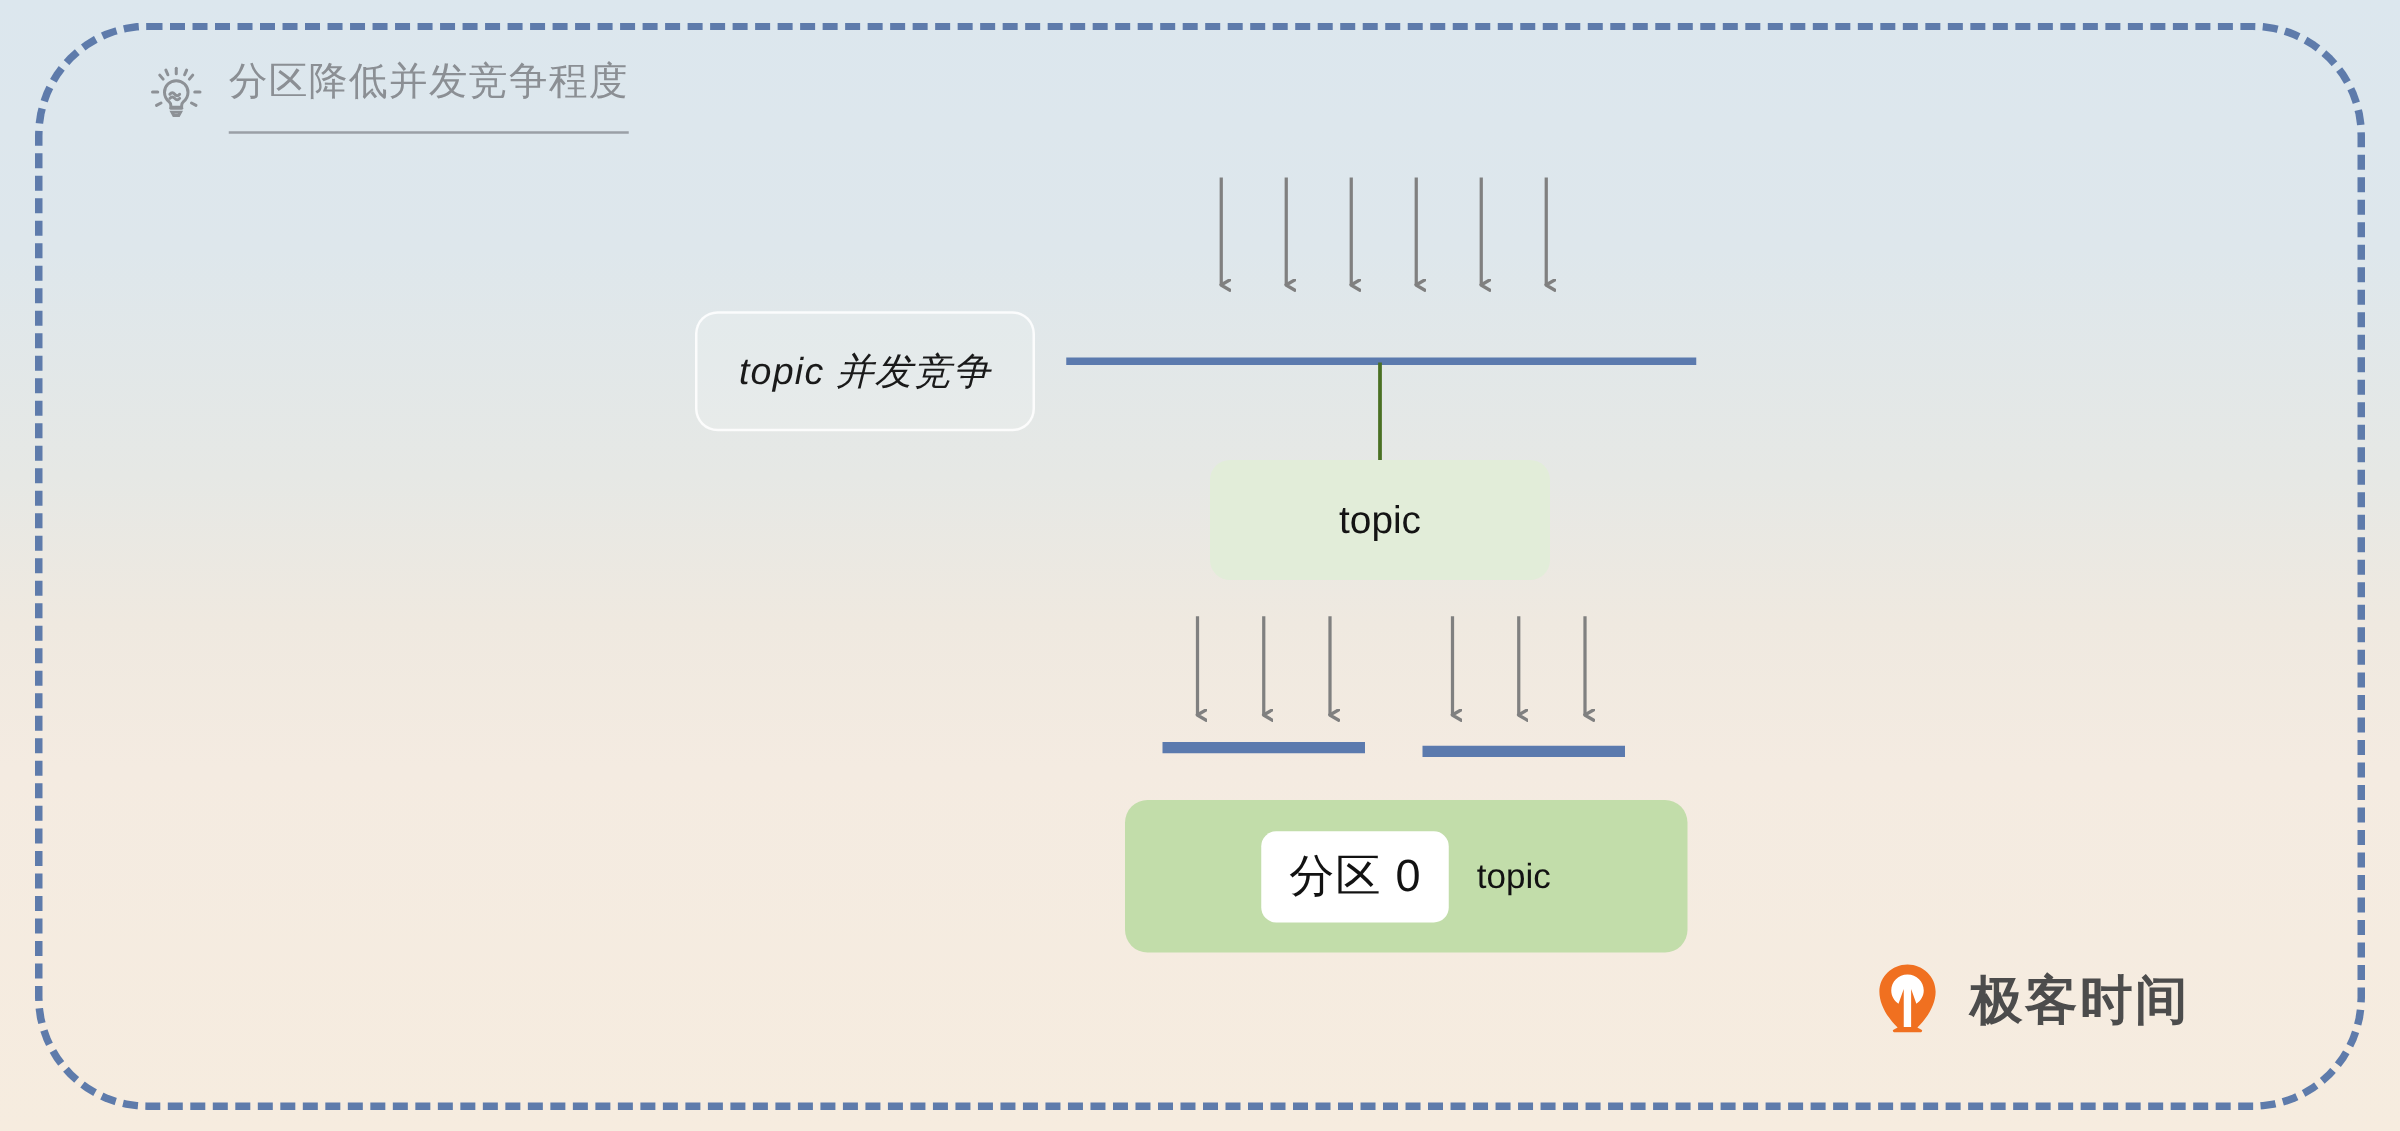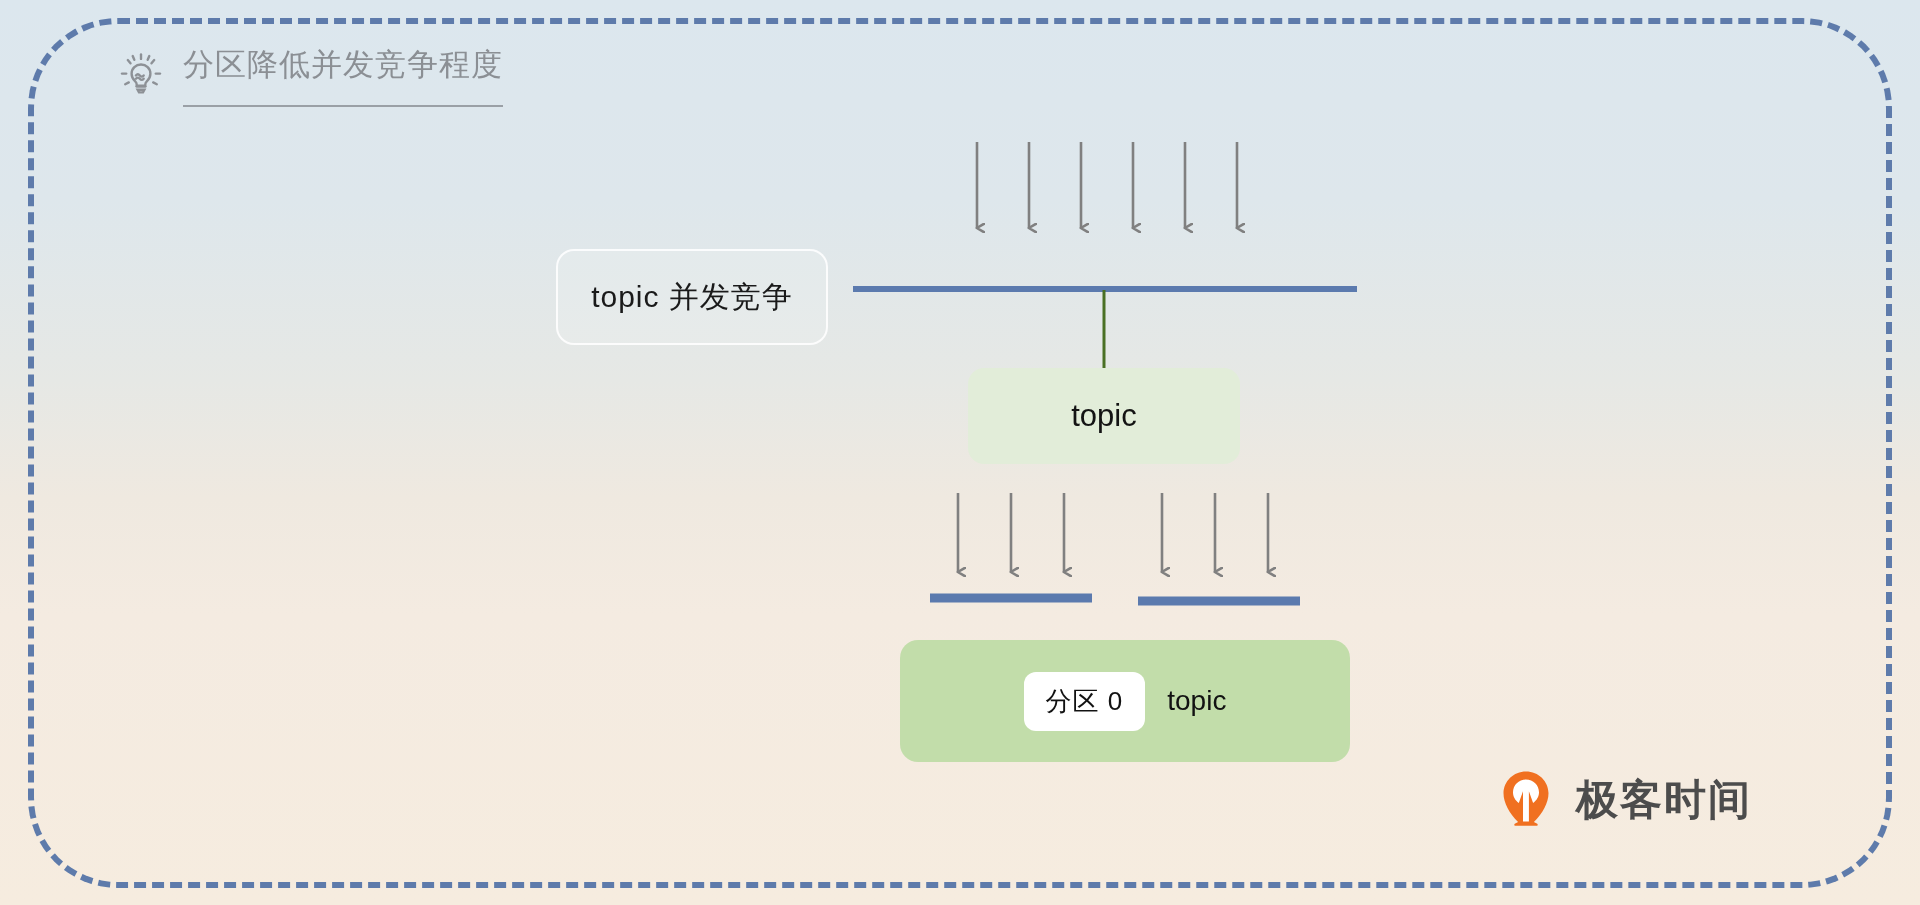--- a/index.html
+++ b/index.html
@@ -61,20 +61,21 @@
     border-radius: 18px;
     background: rgba(255,255,255,0.13);
     border: 2px solid rgba(255,255,255,0.85);
     display: flex;
     align-items: center;
     justify-content: center;
     color: #1a1a1a;
     font-size: 30px;
     letter-spacing: 1px;
     box-sizing: border-box;
+    font-style: italic;
   }
   #box-topic-contend {
     left: 556px; top: 249px; width: 272px; height: 96px;
   }
   #box-partition-contend {
     left: 556px; top: 499px; width: 272px; height: 97px;
   }
 
   
   #topic-box {
@@ -99,21 +100,21 @@
     display: flex;
     align-items: center;
     justify-content: center;
     gap: 22px;
     box-sizing: border-box;
   }
   .partition-chip {
     background: #ffffff;
     border-radius: 12px;
     padding: 12px 22px;
-    font-size: 26px;
+    font-size: 36px;
     color: #121212;
     letter-spacing: 1px;
     white-space: nowrap;
   }
   #partitions-center-label {
     font-size: 28px;
     color: #121212;
     white-space: nowrap;
   }
 

